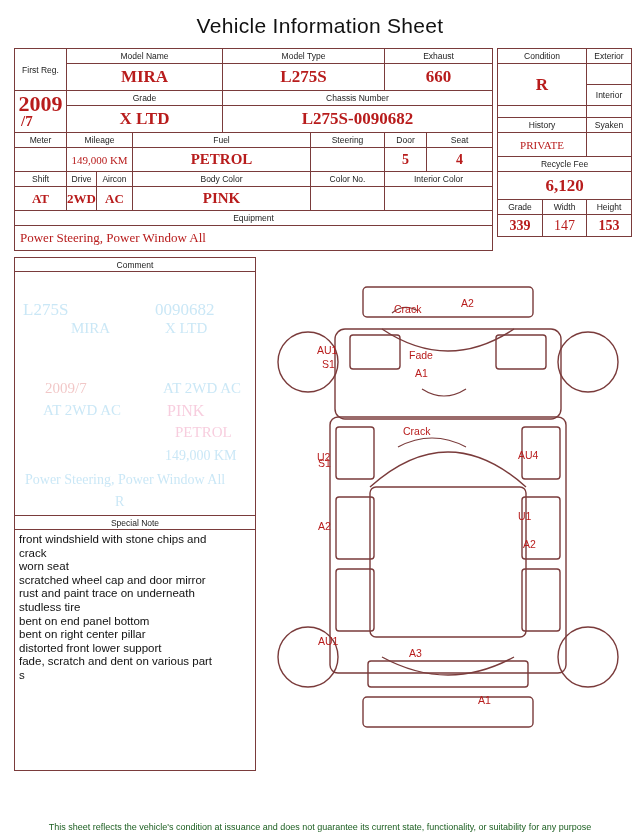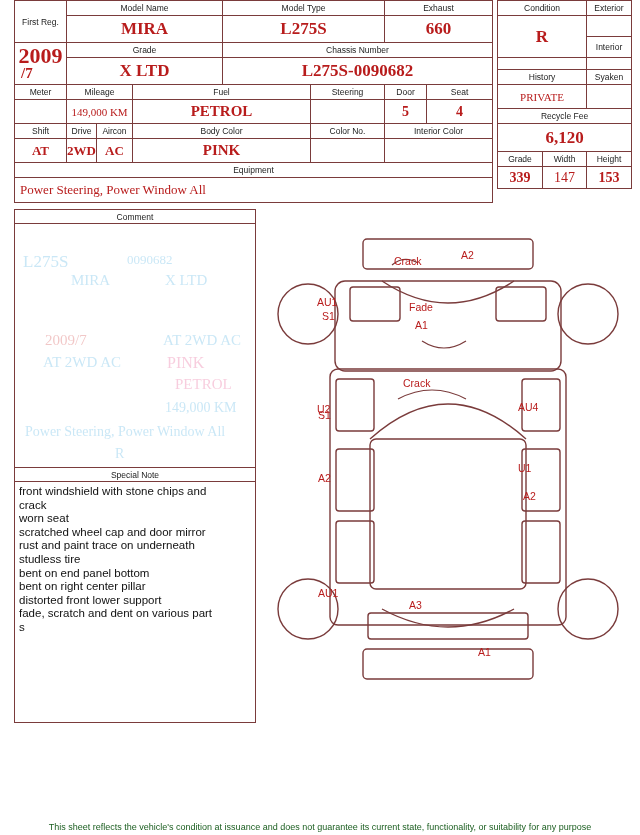--- a/index.html
+++ b/index.html
@@ -118,20 +118,21 @@
     font-family: "Liberation Sans", sans-serif;
     white-space: nowrap;
   }
   svg { display: block; }
 </style>
 </head>
 <body>
 
 <div id="sheet">
 
+  <div class="title">Vehicle Information Sheet</div>
 
   <div class="top-wrap">
     <div class="left-block">
       <table class="grid" style="width:478px;">
         <colgroup>
           <col style="width:52px">
             <col style="width:30px">
             <col style="width:36px">
             <col style="width:50px">
           <col style="width:40px">
@@ -258,21 +259,21 @@
         </table>
     </div>
   </div>
 
   <div class="bottom-wrap">
     <div class="comment-col">
       <div class="panel">
         <div class="panel-hdr">Comment</div>
         <div class="comment-body">
           <div class="watermark" style="left:8px;top:28px;font-size:17px;">L275S</div>
-          <div class="watermark" style="left:112px;top:28px;font-size:13px;">0090682</div>
+          <div class="watermark" style="left:140px;top:28px;font-size:17px;">0090682</div>
           <div class="watermark" style="left:56px;top:48px;font-size:15px;">MIRA</div>
           <div class="watermark" style="left:150px;top:48px;font-size:15px;">X LTD</div>
           <div class="watermark wm-red" style="left:30px;top:108px;font-size:15px;">2009/7</div>
           <div class="watermark" style="left:148px;top:108px;font-size:15px;">AT 2WD AC</div>
           <div class="watermark" style="left:28px;top:130px;font-size:15px;">AT 2WD AC</div>
           <div class="watermark wm-pink" style="left:152px;top:130px;font-size:16px;">PINK</div>
           <div class="watermark wm-pink" style="left:160px;top:152px;font-size:15px;">PETROL</div>
           <div class="watermark" style="left:150px;top:176px;font-size:14px;">149,000 KM</div>
           <div class="watermark" style="left:10px;top:200px;font-size:14px;">Power Steering, Power Window  All</div>
           <div class="watermark" style="left:100px;top:222px;font-size:14px;">R</div>

